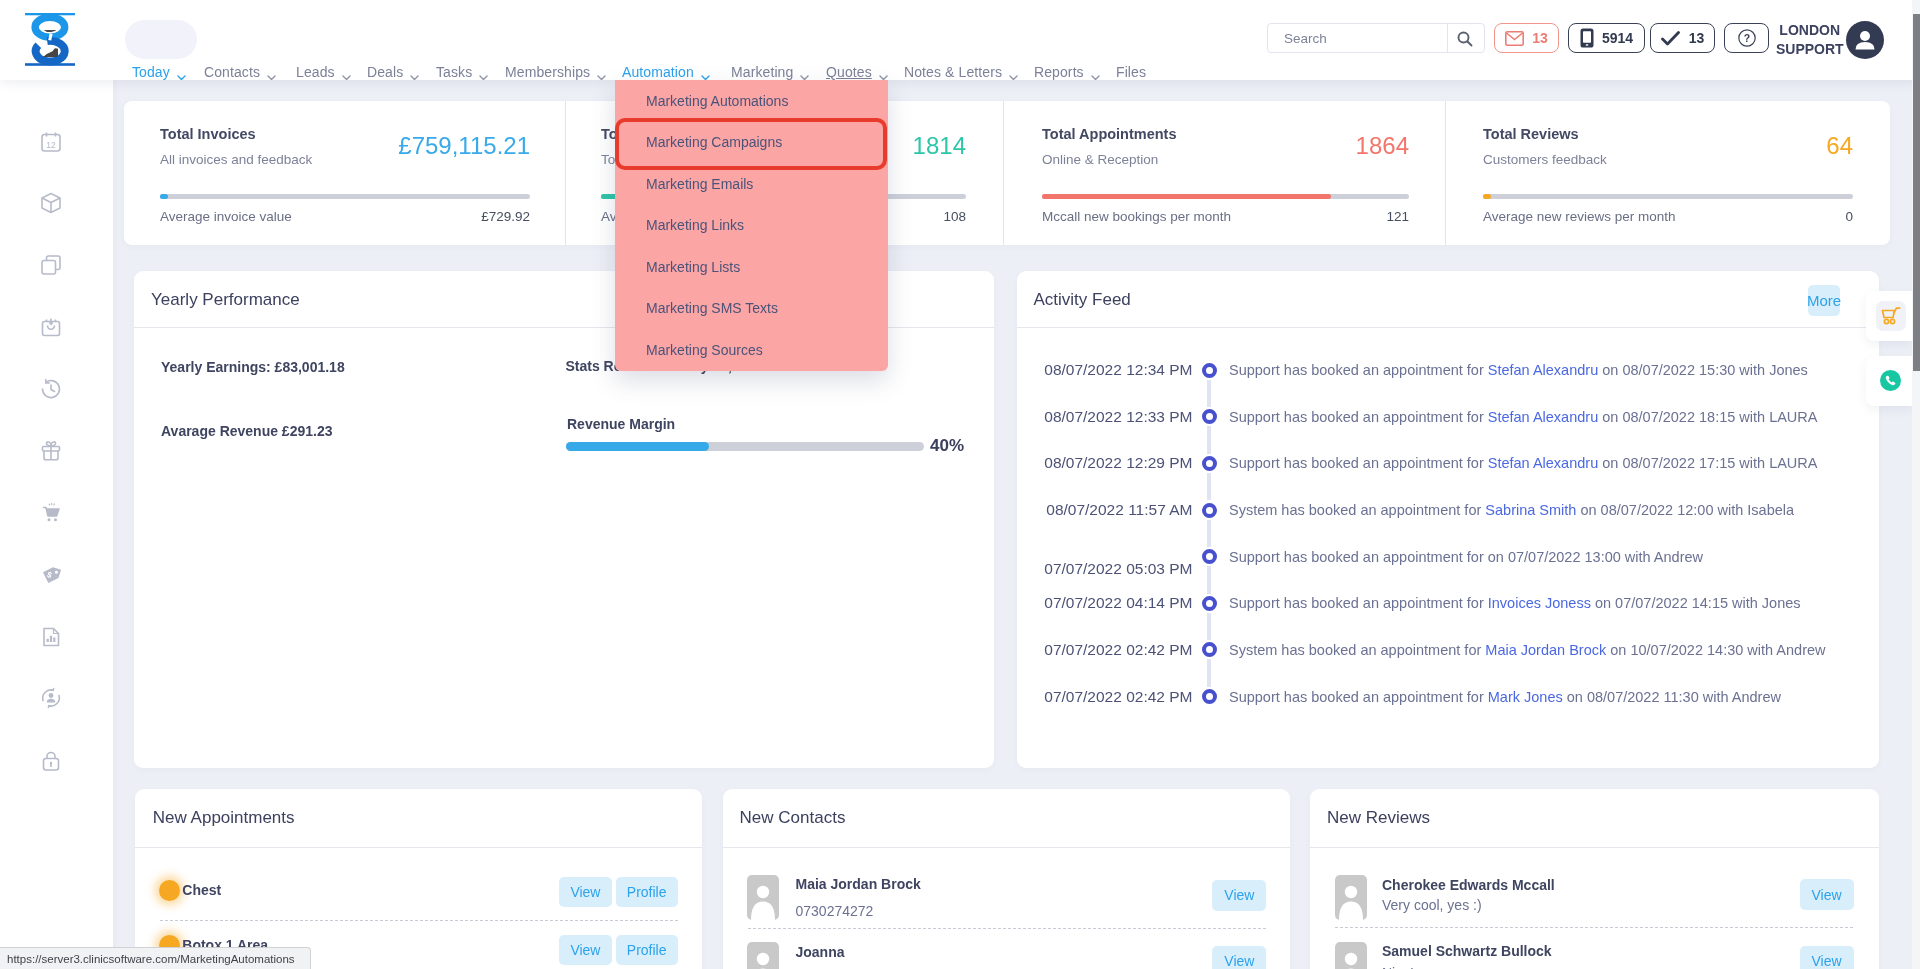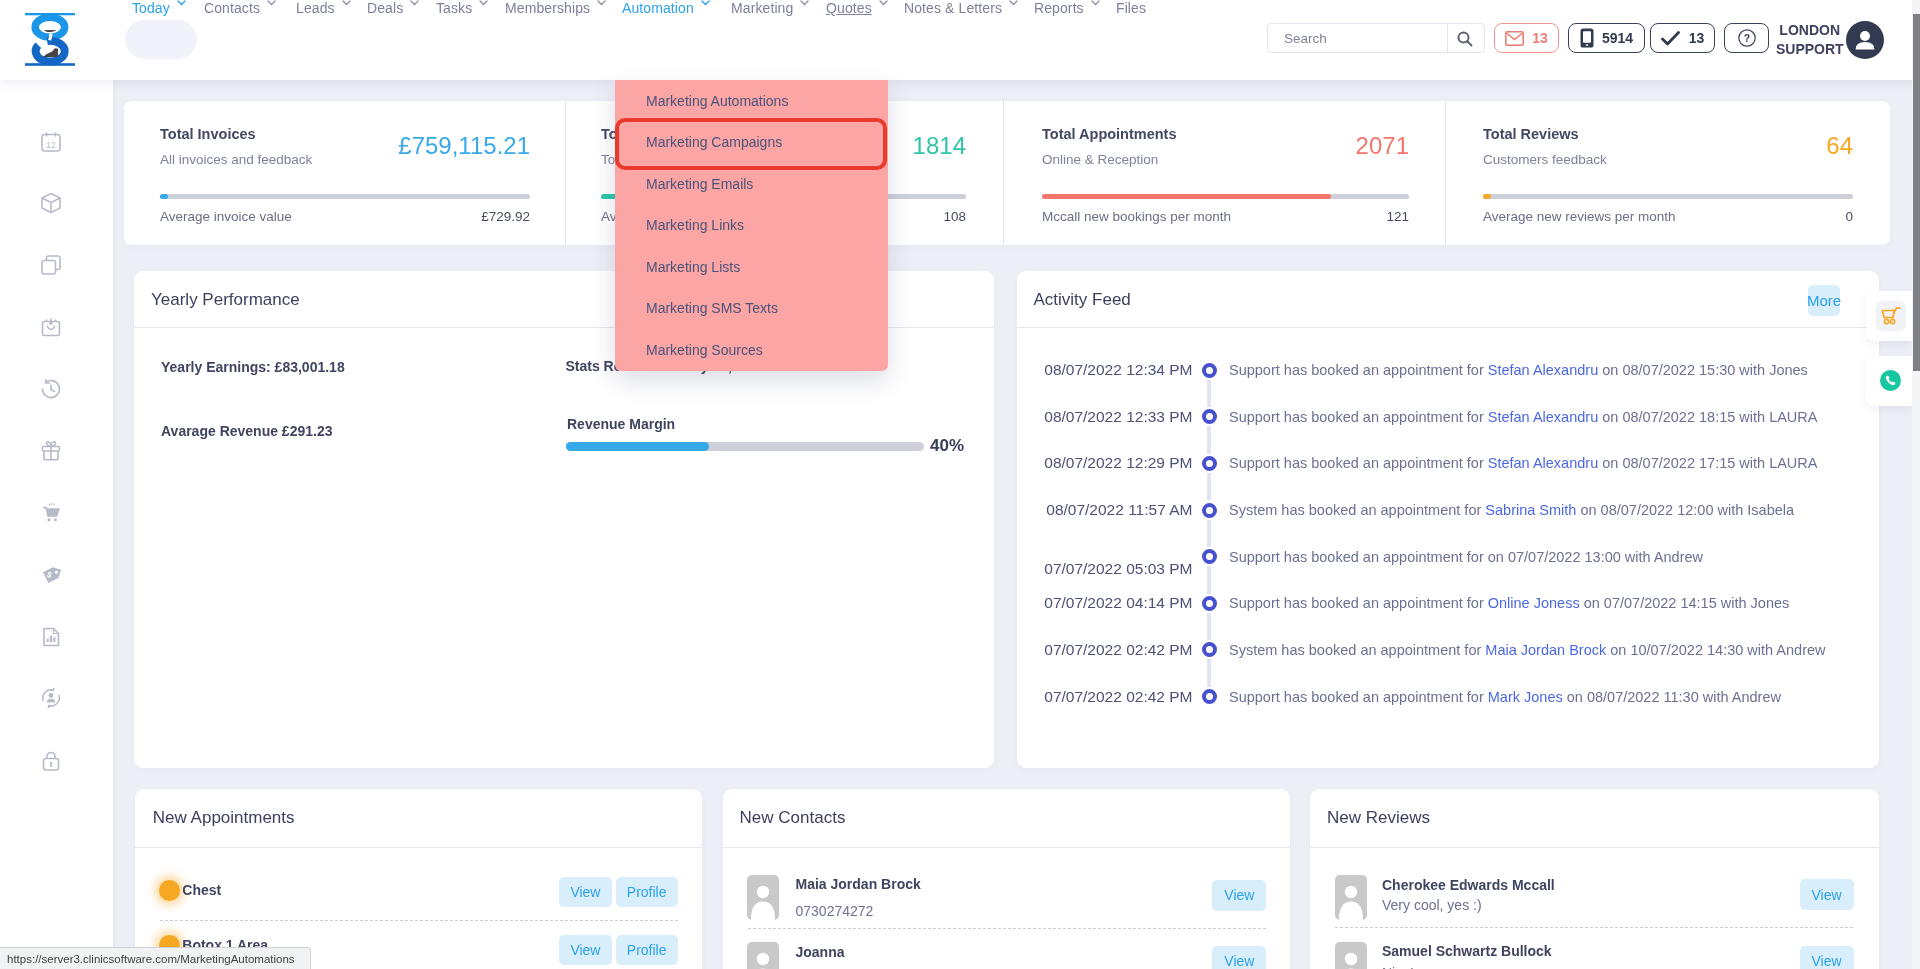--- a/index.html
+++ b/index.html
@@ -2,21 +2,21 @@
 <html><head>
 <meta charset="utf-8">
 <style>
   * { margin:0; padding:0; box-sizing:border-box; }
   html,body { width:1920px; height:969px; overflow:hidden; }
   body { font-family:"Liberation Sans", sans-serif; background:#edeff6; position:relative; }
   .abs { position:absolute; }
   
   #navbar { position:absolute; left:0; top:0; width:1920px; height:80px; background:#fff;
             box-shadow:0 3px 10px rgba(80,90,130,0.10); z-index:30; }
-  .navitem { position:absolute; top:0; height:80px; display:flex; align-items:flex-start;
+  .navitem { position:absolute; top:0; height:80px; display:flex; align-items:flex-end;
              font-size:14px; font-weight:400; color:#7c8198; letter-spacing:0.1px; }
   .navitem.active { color:#2ba2eb; }
   .chev { margin-left:7px; }
   #todaypill { position:absolute; left:125px; top:20px; width:72px; height:39px; border-radius:20px; background:#f2f3fa; }
   
   .nbtn { position:absolute; top:23px; height:30px; border-radius:8px; display:flex; align-items:center; justify-content:center;
           font-size:14px; font-weight:700; }
   #search { left:1267px; width:218px; border:1px solid #e2e4ee; background:#fff; border-radius:4px; justify-content:flex-start; }
   #search span { color:#7e8299; font-weight:400; font-size:13.5px; margin-left:16px; }
   #searchdiv { position:absolute; left:1447px; top:23px; width:1px; height:30px; background:#e2e4ee; }
@@ -248,21 +248,21 @@
   <div class="stitle" style="left:477px; top:25px;">Total Treatments</div>
   <div class="ssub" style="left:477px; top:51px;">Total treatments taken</div>
   <div class="sval" style="left:642px; top:31px; width:200px; color:#2ec5a8;">1814</div>
   <div class="sbar" style="left:477px; top:93px; width:365px;"></div>
   <div class="sfill" style="left:477px; top:93px; width:17px; background:#2ec5a8;"></div>
   <div class="slab" style="left:477px; top:108px;">Average treatments per month</div>
   <div class="slabv" style="left:742px; top:108px; width:100px;">108</div>
 
   <div class="stitle" style="left:918px; top:25px;">Total Appointments</div>
   <div class="ssub" style="left:918px; top:51px;">Online &amp; Reception</div>
-  <div class="sval" style="left:1085px; top:31px; width:200px; color:#f4756b;">2071</div>
+  <div class="sval" style="left:1085px; top:31px; width:200px; color:#f4756b;">1864</div>
   <div class="sbar" style="left:918px; top:93px; width:367px;"></div>
   <div class="sfill" style="left:918px; top:93px; width:289px; background:#f4756b;"></div>
   <div class="slab" style="left:918px; top:108px;">Mccall new bookings per month</div>
   <div class="slabv" style="left:1185px; top:108px; width:100px;">121</div>
 
   <div class="stitle" style="left:1359px; top:25px;">Total Reviews</div>
   <div class="ssub" style="left:1359px; top:51px;">Customers feedback</div>
   <div class="sval" style="left:1529px; top:31px; width:200px; color:#f7a823;">64</div>
   <div class="sbar" style="left:1359px; top:93px; width:370px;"></div>
   <div class="sfill" style="left:1359px; top:93px; width:8px; background:#f7a823;"></div>
@@ -301,21 +301,21 @@
   <div class="marker" style="left:184.5px; top:184.8px;"></div>
   <div class="feedtext" style="left:212px; top:184.3px;">Support has booked an appointment for <b>Stefan Alexandru</b> on 08/07/2022 17:15 with LAURA</div>
   <div class="feeddate" style="left:20px; top:230px; width:155.5px;">08/07/2022 11:57 AM</div>
   <div class="marker" style="left:184.5px; top:231.5px;"></div>
   <div class="feedtext" style="left:212px; top:231px;">System has booked an appointment for <b>Sabrina Smith</b> on 08/07/2022 12:00 with Isabela</div>
   <div class="feeddate" style="left:20px; top:289px; width:155.5px;">07/07/2022 05:03 PM</div>
   <div class="marker" style="left:184.5px; top:278.1px;"></div>
   <div class="feedtext" style="left:212px; top:277.6px;">Support has booked an appointment for on 07/07/2022 13:00 with Andrew</div>
   <div class="feeddate" style="left:20px; top:323.3px; width:155.5px;">07/07/2022 04:14 PM</div>
   <div class="marker" style="left:184.5px; top:324.8px;"></div>
-  <div class="feedtext" style="left:212px; top:324.3px;">Support has booked an appointment for <b>Online Joness</b> on 07/07/2022 14:15 with Jones</div>
+  <div class="feedtext" style="left:212px; top:324.3px;">Support has booked an appointment for <b>Invoices Joness</b> on 07/07/2022 14:15 with Jones</div>
   <div class="feeddate" style="left:20px; top:369.9px; width:155.5px;">07/07/2022 02:42 PM</div>
   <div class="marker" style="left:184.5px; top:371.4px;"></div>
   <div class="feedtext" style="left:212px; top:370.9px;">System has booked an appointment for <b>Maia Jordan Brock</b> on 10/07/2022 14:30 with Andrew</div>
   <div class="feeddate" style="left:20px; top:416.6px; width:155.5px;">07/07/2022 02:42 PM</div>
   <div class="marker" style="left:184.5px; top:418.1px;"></div>
   <div class="feedtext" style="left:212px; top:417.6px;">Support has booked an appointment for <b>Mark Jones</b> on 08/07/2022 11:30 with Andrew</div>
 </div>
 <div class="panel" id="newappts" style="left:135px; top:789px; width:567px; height:190px;">
   <div class="ptitle" style="left:17.8px; top:19px;">New Appointments</div>
   <div class="pdiv" style="top:58.4px;"></div>

